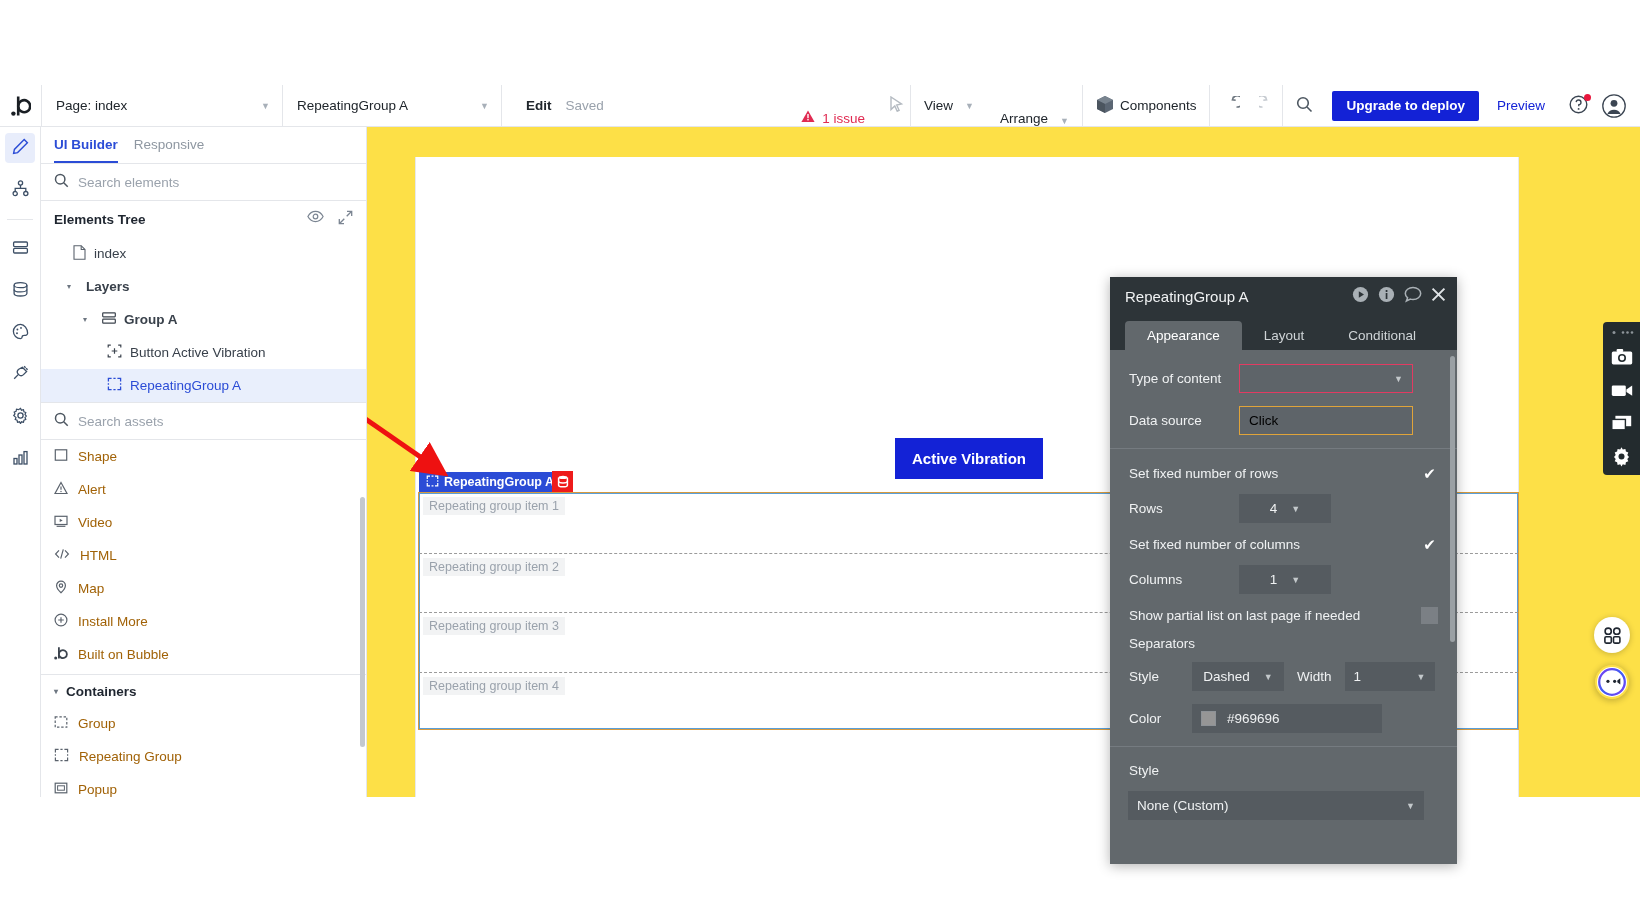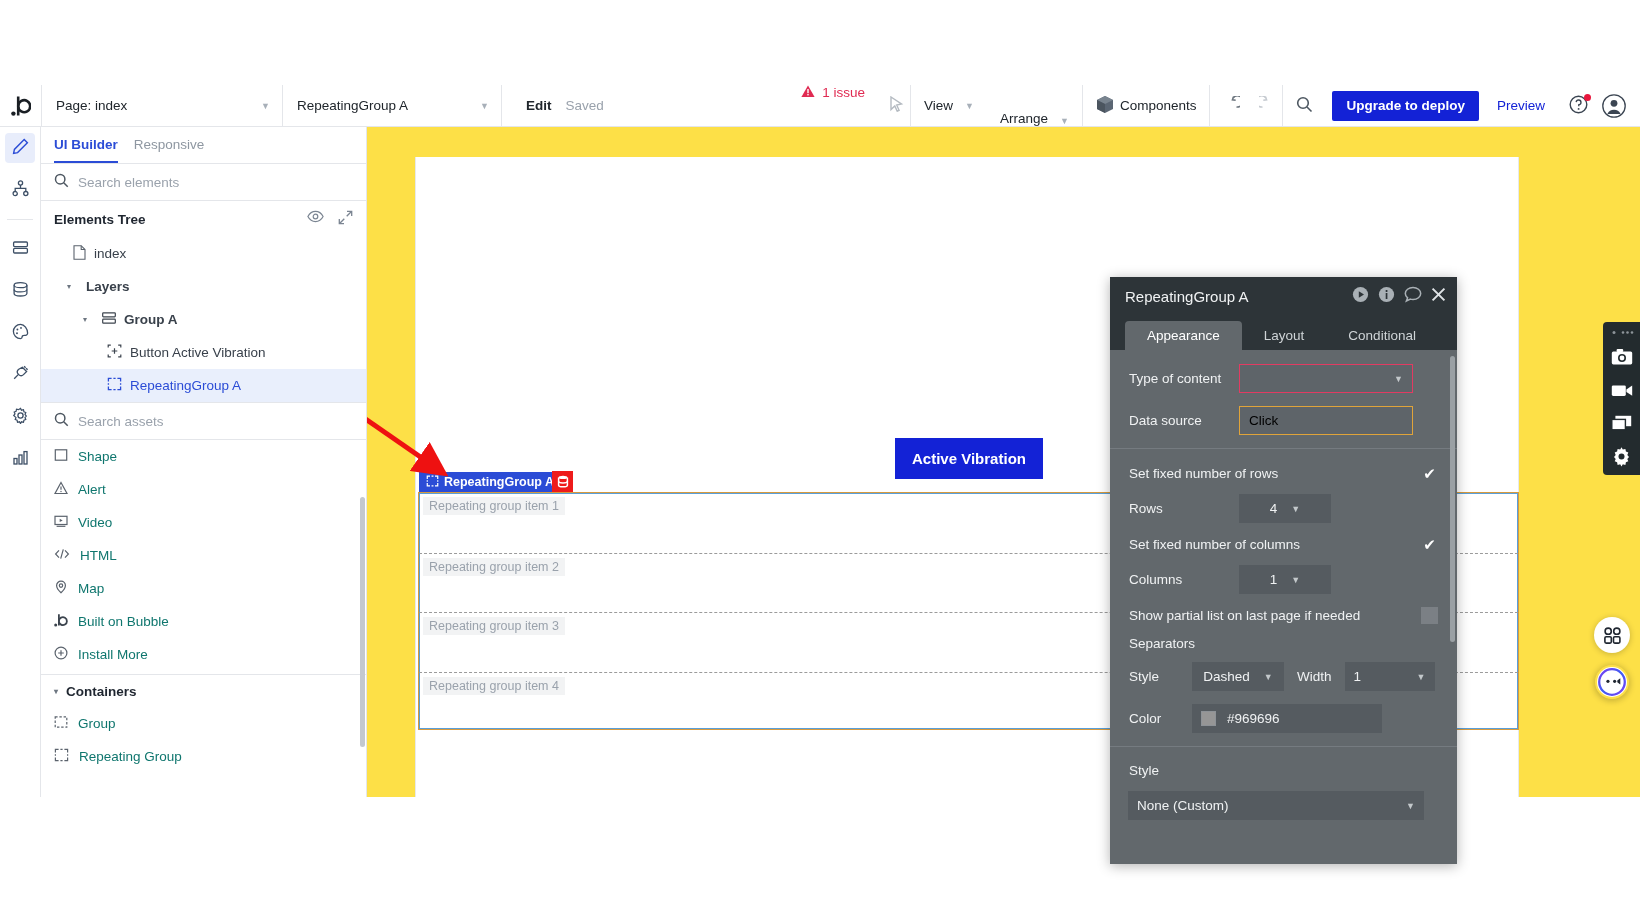--- a/index.html
+++ b/index.html
@@ -33,21 +33,21 @@
     border-left: 1px solid #e4e6ea;
     padding: 0 12px 0 14px; cursor: pointer;
   }
   .tb-sel.page { width: 241px; text-align: right; }
   .tb-sel.elem { width: 219px; }
   .caret { color: #a8b0b9; font-size: 9px; margin-left: 6px; }
   .tb-edit { padding: 0 14px 0 24px; display:flex; align-items:center; font-weight: 600; border-left: 1px solid #e4e6ea;}
   .tb-saved { display: flex; align-items: center; color: #9aa2ac; padding-right: 14px;}
   .tb-spacer { flex: 1; }
   .tb-issue {
-    display: flex; align-items: flex-start; gap: 7px;
+    display: flex; align-items: flex-end; gap: 7px;
     color: #e02b52; font-weight: 500; padding: 0 18px;
   }
   .tb-grp {
     display: flex; align-items: center; gap: 6px;
     padding: 0 13px; border-left: 1px solid #e4e6ea; height: 100%;
     cursor: pointer;
   }
   .tb-grp.noborder { border-left: none; align-items: flex-end; }
   .tb-item { display: flex; align-items: center; gap: 5px; cursor: pointer; padding: 0 6px;}
   .tb-upgrade {
@@ -114,21 +114,21 @@
   .ind2 { padding-left: 42px; }
   .ind3 { padding-left: 66px; align-items: center; }
   .lp-scroll { overflow: hidden; flex: 1; }
   .assets-search {
     display: flex; align-items: center; gap: 9px;
     padding: 9px 13px; border-top: 1px solid #e4e6ea; border-bottom: 1px solid #e4e6ea;
     color: #9aa2ac; font-size: 13.5px; cursor: text;
   }
   .asset-row {
     display: flex; align-items: center; gap: 10px;
-    height: 33px; padding-left: 13px; font-size: 13.5px; color: #0f766e; cursor: pointer;
+    height: 33px; padding-left: 13px; font-size: 13.5px; color: #a16207; cursor: pointer;
   }
   .asset-grp {
     display: flex; align-items: center; gap: 8px;
     height: 33px; padding-left: 13px; font-size: 13.5px;
     font-weight: 700; color: #1f2630; border-top: 1px solid #e4e6ea; margin-top: 3px; cursor: pointer;
   }
   .lp-scrollbar {
     position: absolute; right: 1px; top: 370px;
     width: 5px; height: 250px; background: #c3c8cf; border-radius: 3px; cursor: grab;
   }
@@ -567,51 +567,58 @@
         </div>
         <div class="asset-row">
           <span><svg width="14" height="14" viewBox="0 0 14 14">
                 <path d="M7 1.2c2.5 0 4.4 2 4.4 4.4 0 3.2-4.4 7.2-4.4 7.2S2.6 8.8 2.6 5.6c0-2.4 1.9-4.4 4.4-4.4z" fill="none" stroke="#5b636d" stroke-width="1.2"></path>
                 <circle cx="7" cy="5.6" r="1.7" fill="none" stroke="#5b636d" stroke-width="1.2"></circle>
               </svg></span>
           <span>Map</span>
         </div>
         <div class="asset-row">
           <span><svg width="14" height="14" viewBox="0 0 14 14">
+                <circle cx="7" cy="7" r="5.9" fill="none" stroke="#5b636d" stroke-width="1.2"></circle>
+                <path d="M7 4.2v5.6M4.2 7h5.6" stroke="#5b636d" stroke-width="1.2"></path>
+              </svg></span>
+          <span>Install More</span>
+        </div>
+        <div class="asset-row">
+          <span><svg width="14" height="14" viewBox="0 0 14 14">
                 <circle cx="1.7" cy="11.9" r="1.5" fill="#3c444e"></circle>
                 <path d="M4.9 1.3v11.2" stroke="#3c444e" stroke-width="1.8"></path>
                 <path d="M4.9 8a4 4 0 1 1 0 .3" fill="none" stroke="#3c444e" stroke-width="1.8"></path>
               </svg></span>
           <span>Built on Bubble</span>
         </div>
-        <div class="asset-row">
-          <span><svg width="14" height="14" viewBox="0 0 14 14">
-                <circle cx="7" cy="7" r="5.9" fill="none" stroke="#5b636d" stroke-width="1.2"></circle>
-                <path d="M7 4.2v5.6M4.2 7h5.6" stroke="#5b636d" stroke-width="1.2"></path>
-              </svg></span>
-          <span>Install More</span>
-        </div>
 
         <div class="asset-grp">
           <span class="tw" style="font-size:8px;color:#6d7681">▾</span>
           <span>Containers</span>
         </div>
 
         <div class="asset-row">
           <span><svg width="14" height="14" viewBox="0 0 14 14">
                 <rect x="1.2" y="1.8" width="11.6" height="10.4" fill="none" stroke="#5b636d" stroke-width="1.2" stroke-dasharray="2.4 1.8"></rect>
               </svg></span>
           <span>Group</span>
         </div>
         <div class="asset-row">
           <span><svg width="15" height="14" viewBox="0 0 15 14">
                 <path d="M1.4 4.6V1.4h3.2M10.4 1.4h3.2v3.2M13.6 9.4v3.2h-3.2M4.6 12.6H1.4V9.4" fill="none" stroke="#5b636d" stroke-width="1.2"></path>
                 <path d="M6.4 1.4h2.2M6.4 12.6h2.2M1.4 6.2v1.6M13.6 6.2v1.6" stroke="#5b636d" stroke-width="1.2"></path>
               </svg></span>
           <span>Repeating Group</span>
+        </div>
+        <div class="asset-row">
+          <span><svg width="14" height="14" viewBox="0 0 14 14">
+                <rect x="1.2" y="2.2" width="11.6" height="9.6" fill="none" stroke="#5b636d" stroke-width="1.2"></rect>
+                <rect x="3.6" y="4.8" width="6.8" height="4.4" fill="none" stroke="#5b636d" stroke-width="1"></rect>
+              </svg></span>
+          <span>Popup</span>
         </div>
 
       </div>
 
       <div class="lp-scrollbar"></div>
     </div>
 
     <div class="canvas-wrap">
       <div class="canvas-page">
 

